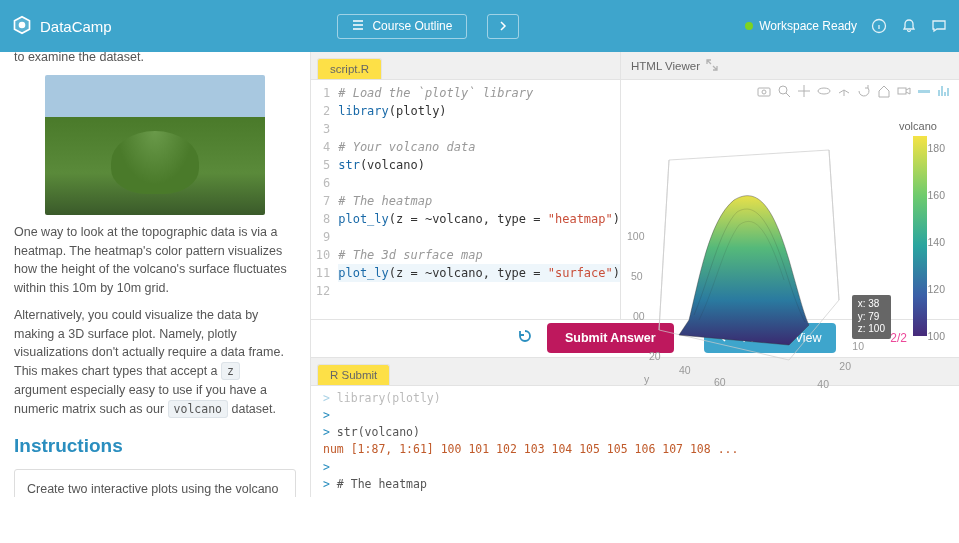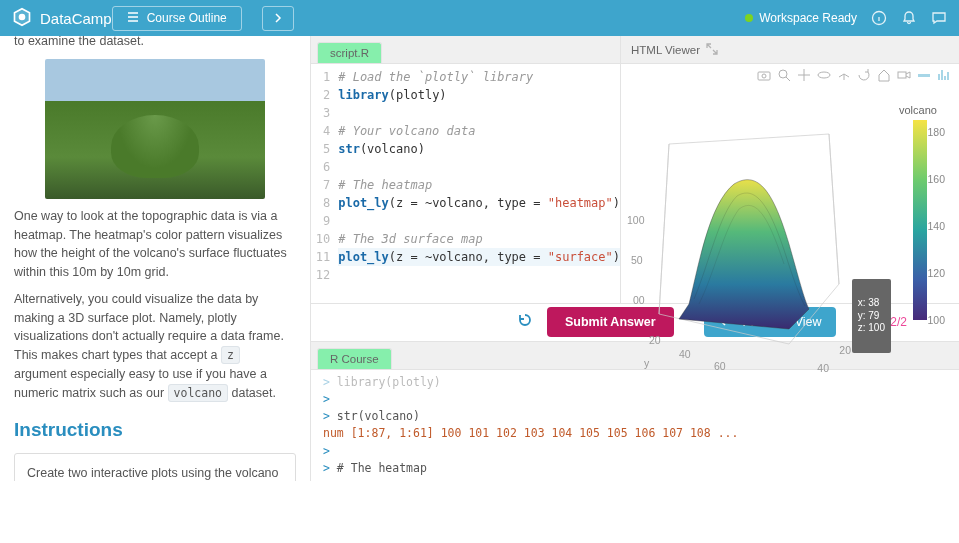--- a/index.html
+++ b/index.html
@@ -1,22 +1,22 @@
 <!DOCTYPE html>
 <html><head>
 <meta charset="utf-8">
 <style>
 * { box-sizing: border-box; margin: 0; padding: 0; }
 body { font-family: -apple-system, BlinkMacSystemFont, "Segoe UI", Helvetica, Arial, sans-serif; font-size: 13px; color: #333; background: #fff; width: 959px; height: 543px; overflow: hidden; }
 
 
-.header { background: #3ea5cc; height: 36px; display: flex; align-items: center; padding: 0 12px; color: #fff; }
+.header { background: #3ea5cc; height: 52px; display: flex; align-items: center; padding: 0 12px; color: #fff; }
 .logo-area { display: flex; align-items: center; gap: 8px; font-weight: 500; font-size: 15px; }
 .logo-icon svg { width: 20px; height: 20px; }
-.header-center { flex: 1; display: flex; justify-content: flex-start; align-items: center; gap: 20px; }
+.header-center { flex: 1; display: flex; justify-content: center; align-items: center; gap: 20px; }
 .course-btn { border: 1px solid rgba(255,255,255,0.5); border-radius: 3px; padding: 4px 14px; color: #fff; display: flex; align-items: center; gap: 8px; font-size: 12px; cursor: pointer; }
 .next-btn { border: 1px solid rgba(255,255,255,0.5); border-radius: 3px; padding: 4px 10px; color: #fff; cursor: pointer; }
 .header-right { display: flex; align-items: center; gap: 14px; font-size: 12px; }
 .status-dot { width: 8px; height: 8px; background: #7dd321; border-radius: 50%; display: inline-block; margin-right: 6px; }
 .header-icon { width: 16px; height: 16px; opacity: 0.85; cursor: pointer; }
 
 
 .main { display: flex; height: 445px; }
 .left-pane { width: 310px; padding: 0 14px 12px 14px; overflow: hidden; font-size: 12.5px; line-height: 1.5; color: #555; }
 .left-pane p { margin: 8px 0; }
@@ -25,42 +25,42 @@
 .code-chip { background: #eef2f5; border: 1px solid #dde3e8; border-radius: 3px; padding: 1px 5px; font-family: Menlo, Consolas, monospace; font-size: 11.5px; color: #555; }
 .instructions-h { color: #2a8ebf; font-size: 19px; font-weight: 700; margin: 14px 0 8px; }
 .instructions-box { border: 1px solid #ddd; border-radius: 3px; padding: 10px 12px; font-size: 12.5px; }
 
 .right-pane { flex: 1; display: flex; flex-direction: column; border-left: 1px solid #e3e3e3; background: #f7f7f7; }
 
 
 .top-row { display: flex; height: 340px; }
 .editor-col { width: 310px; display: flex; flex-direction: column; background: #fff; border-right: 1px solid #e3e3e3; }
 .tab-bar { height: 28px; background: #f0f0f0; border-bottom: 1px solid #e3e3e3; display: flex; align-items: flex-end; }
-.tab { background: #86efac; border: 1px solid #e3e3e3; border-bottom: none; padding: 4px 12px; font-size: 11.5px; color: #666; border-radius: 3px 3px 0 0; margin-left: 6px; }
+.tab { background: #fde047; border: 1px solid #e3e3e3; border-bottom: none; padding: 4px 12px; font-size: 11.5px; color: #666; border-radius: 3px 3px 0 0; margin-left: 6px; }
 .code-area { flex: 1; display: flex; font-family: Menlo, Consolas, monospace; font-size: 12px; line-height: 1.5; padding: 4px 0; }
 .gutter { width: 32px; text-align: right; color: #bbb; padding-right: 8px; user-select: none; }
 .code-lines { flex: 1; white-space: pre; }
 .code-lines .cm { color: #999; font-style: italic; }
-.code-lines .fn { color: #1a6aa8; font-weight: bold; }
+.code-lines .fn { color: #1a6aa8; }
 .code-lines .st { color: #c94f3a; }
 .line-hl { background: #eef6fb; display: inline-block; width: 100%; }
 
 .viewer-col { flex: 1; display: flex; flex-direction: column; background: #fff; }
 .viewer-header { height: 28px; background: #f0f0f0; border-bottom: 1px solid #e3e3e3; display: flex; align-items: center; padding: 0 10px; font-size: 11.5px; color: #666; gap: 6px; }
 .viewer-header .spacer { flex: 1; }
 .viewer-body { flex: 1; position: relative; }
 .plot-toolbar { position: absolute; top: 4px; right: 8px; display: flex; gap: 6px; }
 .plot-toolbar .ti { width: 14px; height: 14px; opacity: 0.45; cursor: pointer; }
 .colorbar { position: absolute; right: 14px; top: 40px; width: 46px; }
 .colorbar-title { font-size: 11px; color: #666; text-align: left; margin-bottom: 4px; }
 .colorbar-grad { width: 14px; height: 200px; background: linear-gradient(to bottom, #f5e345 0%, #6ecb6e 30%, #2aa5a0 55%, #3b5fa8 80%, #472a7a 100%); margin-left: 14px; }
 .colorbar-ticks { position: absolute; right: 0; top: 22px; font-size: 10.5px; color: #888; display: flex; flex-direction: column; height: 200px; justify-content: space-between; }
 .surface-plot { position: absolute; left: 18px; top: 50px; width: 220px; height: 260px; }
 .axis-lbl { position: absolute; font-size: 10.5px; color: #999; }
-.tooltip3d { position: absolute; right: 68px; top: 215px; background: #666; color: #fff; font-size: 10px; padding: 18px 6px; border-radius: 2px; line-height: 1.25; }
+.tooltip3d { position: absolute; right: 68px; top: 215px; background: #666; color: #fff; font-size: 10px; padding: 3px 6px; border-radius: 2px; line-height: 1.25; }
 
 
 .action-row { height: 48px; display: flex; align-items: center; padding: 0 12px; gap: 10px; background: #fff; border-top: 1px solid #e3e3e3; border-bottom: 1px solid #e3e3e3; }
 .action-row .spacer-left { width: 180px; }
 .reset-btn { color: #2a8ebf; font-size: 16px; cursor: pointer; padding: 4px; }
 .submit-btn { background: #be185d; color: #fff; border-radius: 4px; padding: 8px 18px; font-weight: 600; font-size: 12.5px; cursor: pointer; }
 .prev-btn { background: #3ea5cc; color: #fff; border-radius: 4px; padding: 8px 14px; font-size: 12.5px; cursor: pointer; display: flex; align-items: center; gap: 15px; margin-left: 20px; }
 .pager { margin-left: auto; margin-right: 40px; font-size: 12px; color: #ec4899; }
 
 
@@ -272,21 +272,21 @@
         <span><svg width="10" height="10" viewBox="0 0 10 10">
               <path d="M7 1L3 5l4 4" stroke="#fff" stroke-width="1.6" fill="none"></path>
             </svg></span>
         <span>Previous View</span>
       </div>
       <div class="pager">2/2</div>
     </div>
 
     <div class="console-col">
       <div class="tab-bar">
-        <div class="tab">R Course</div>
+        <div class="tab">R Submit</div>
       </div>
       <div class="console-body" id="consolebody">
           <div style="opacity: 0.4;"><span class="pr">&gt; </span><span>library(plotly)</span></div>
           <div><span class="pr">&gt; </span><span></span></div>
           <div><span class="pr">&gt; </span><span>str(volcano)</span></div>
           <div class="out"> num [1:87, 1:61] 100 101 102 103 104 105 105 106 107 108 ...</div>
           <div><span class="pr">&gt; </span><span></span></div>
           <div><span class="pr">&gt; </span><span># The heatmap</span></div>
         </div>
     </div>

